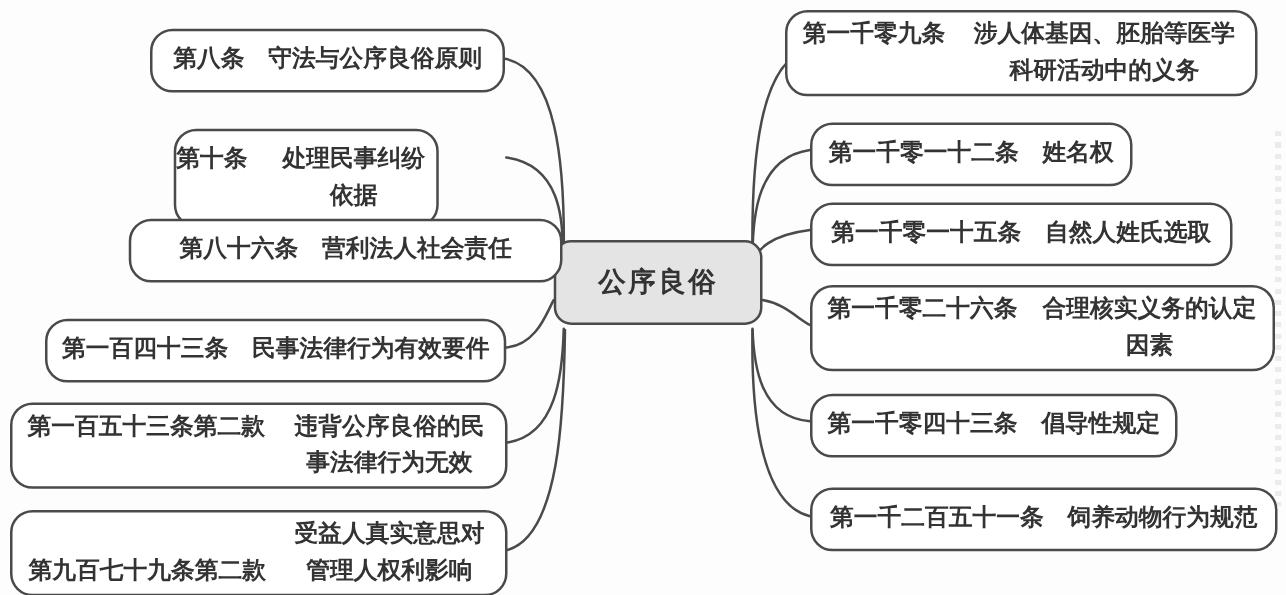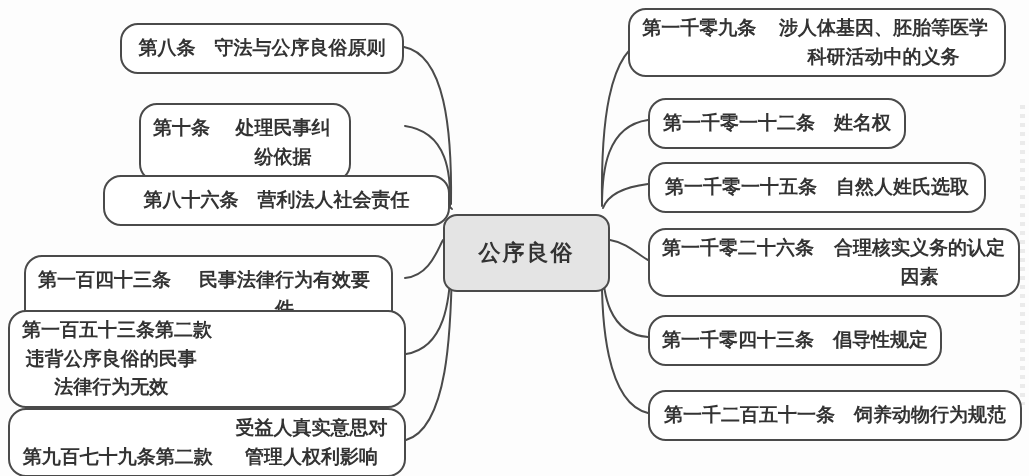--- a/index.html
+++ b/index.html
@@ -29,45 +29,45 @@
     justify-content:center;
     align-items:baseline;
     column-gap:1em;
     background:var(--node-fill);
     border:2px solid var(--node-border);
     border-radius:18px;
     color:var(--text);
     font-size:19px;
     font-weight:bold;
     line-height:1.5;
-    padding:9px 12px;
+    padding:9px 0;
     word-break:break-all;
   }
   .node .article{white-space:nowrap;}
   .node .desc{text-align:center;}
   .node.twoline{padding:4px 12px;}
   .center-node{
     position:absolute;
     z-index:1;
-    left:443px;top:214px;width:167px;height:78px;
+    left:443px;top:192px;width:167px;height:68px;
     display:flex;align-items:center;justify-content:center;
     background:var(--center-fill);
     border:2px solid var(--node-border);
     border-radius:14px;
     color:var(--text);
     font-size:22px;
     font-weight:bold;
     letter-spacing:2px;
   }
   
   .nl1{left:120px;top:23px;width:284px;}
   .nl2{left:139px;top:103px;width:212px;}
   .nl3{left:103px;top:175px;width:347px;}
-  .nl4{left:24px;top:255px;width:369px;}
-  .nl5{left:8px;top:310px;width:398px;flex-direction:column;}
+  .nl4{left:36px;top:255px;width:369px;}
+  .nl5{left:8px;top:322px;width:398px;}
   .nl6{left:8px;top:408px;width:398px;align-items:flex-end;}
   .nl5 .desc{max-width:9.4em;}
   .nl6 .desc{max-width:8.4em;}
   
   .nr1{left:628px;top:8px;width:378px;}
   .nr2{left:648px;top:98px;width:258px;}
   .nr3{left:648px;top:162px;width:338px;align-items:center;}
   .nr4{left:648px;top:228px;width:372px;}
   .nr5{left:648px;top:315px;width:294px;}
   .nr6{left:648px;top:390px;width:374px;}

